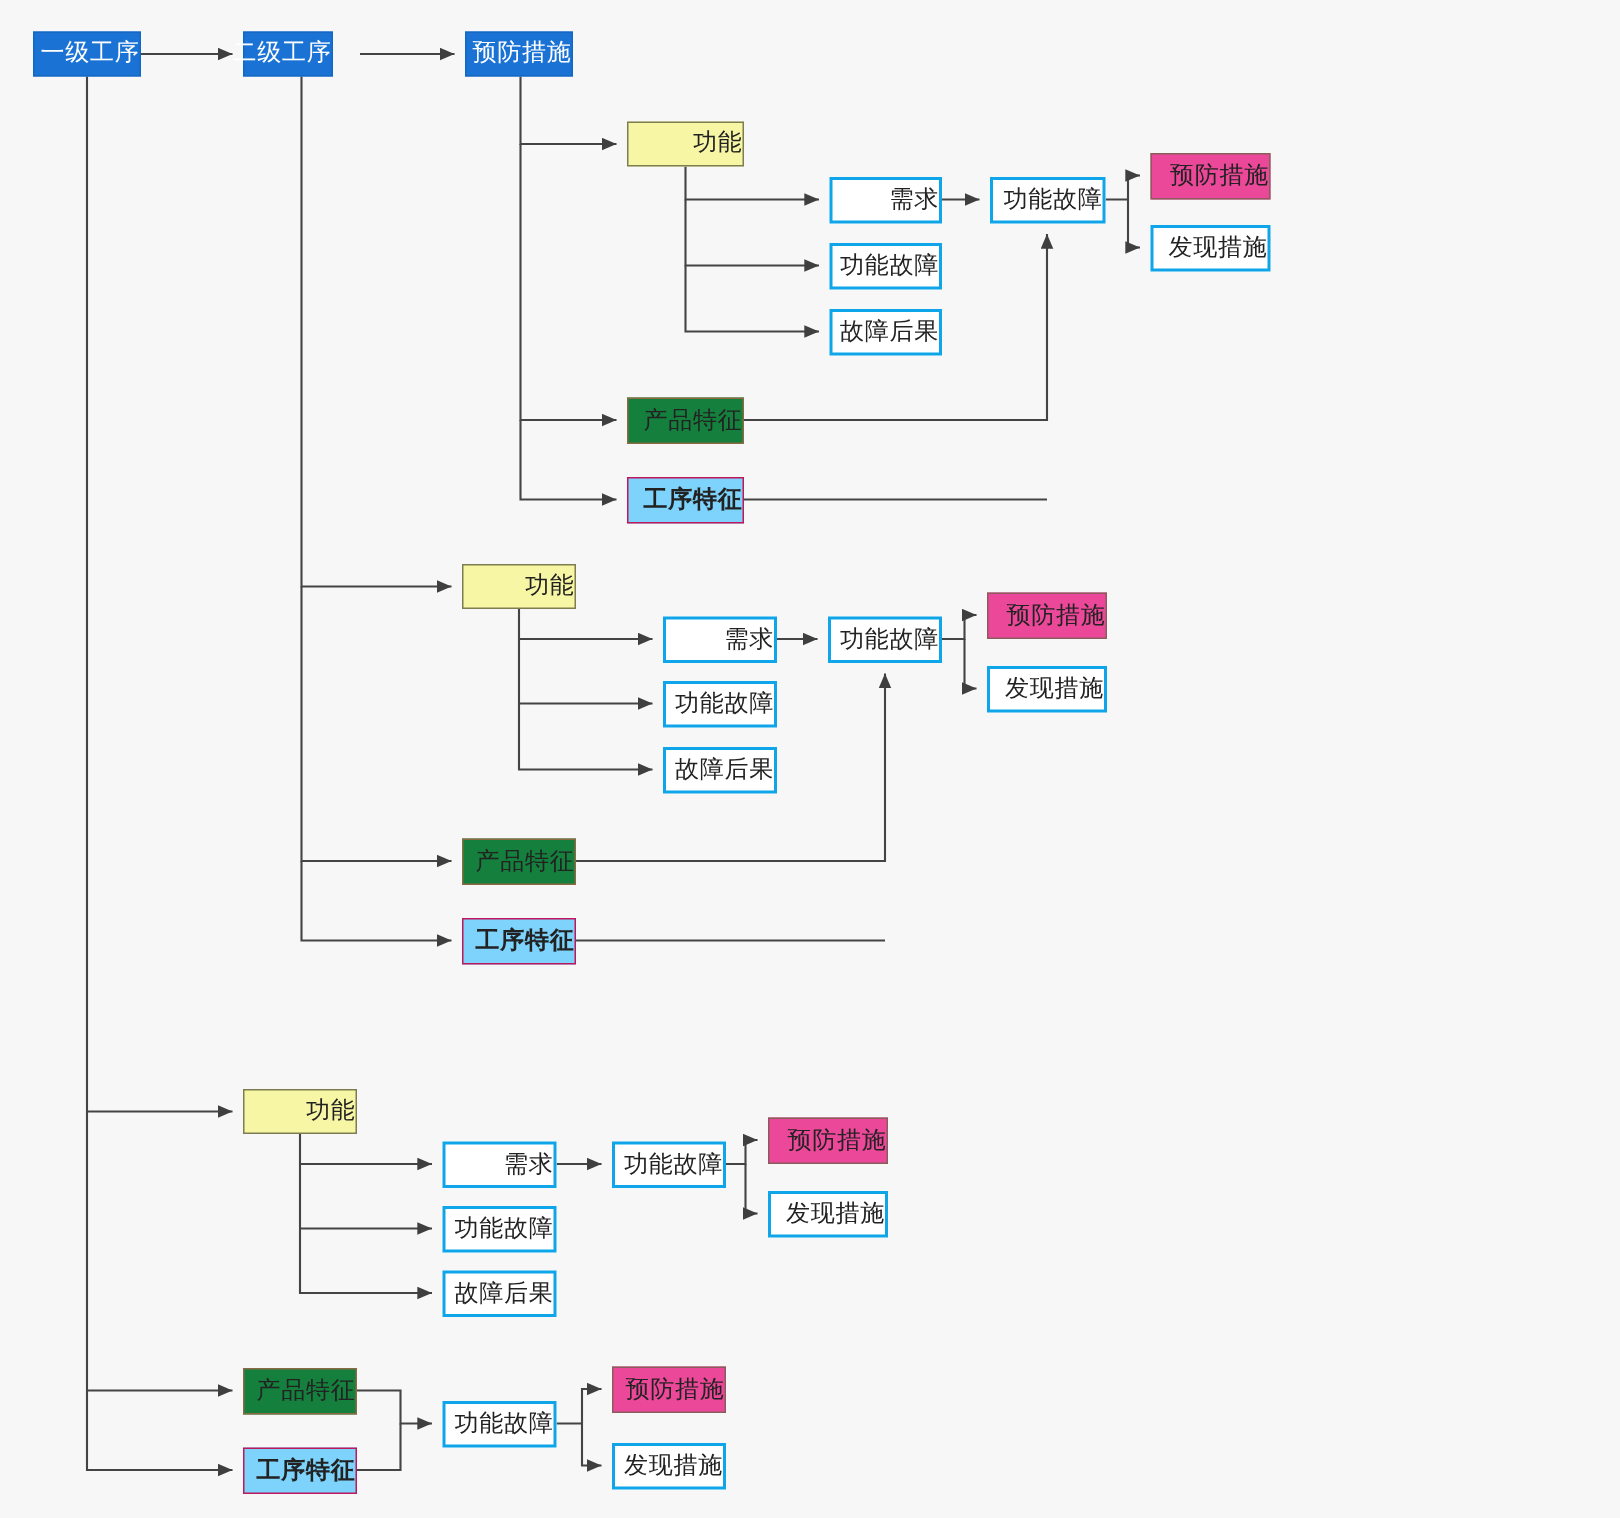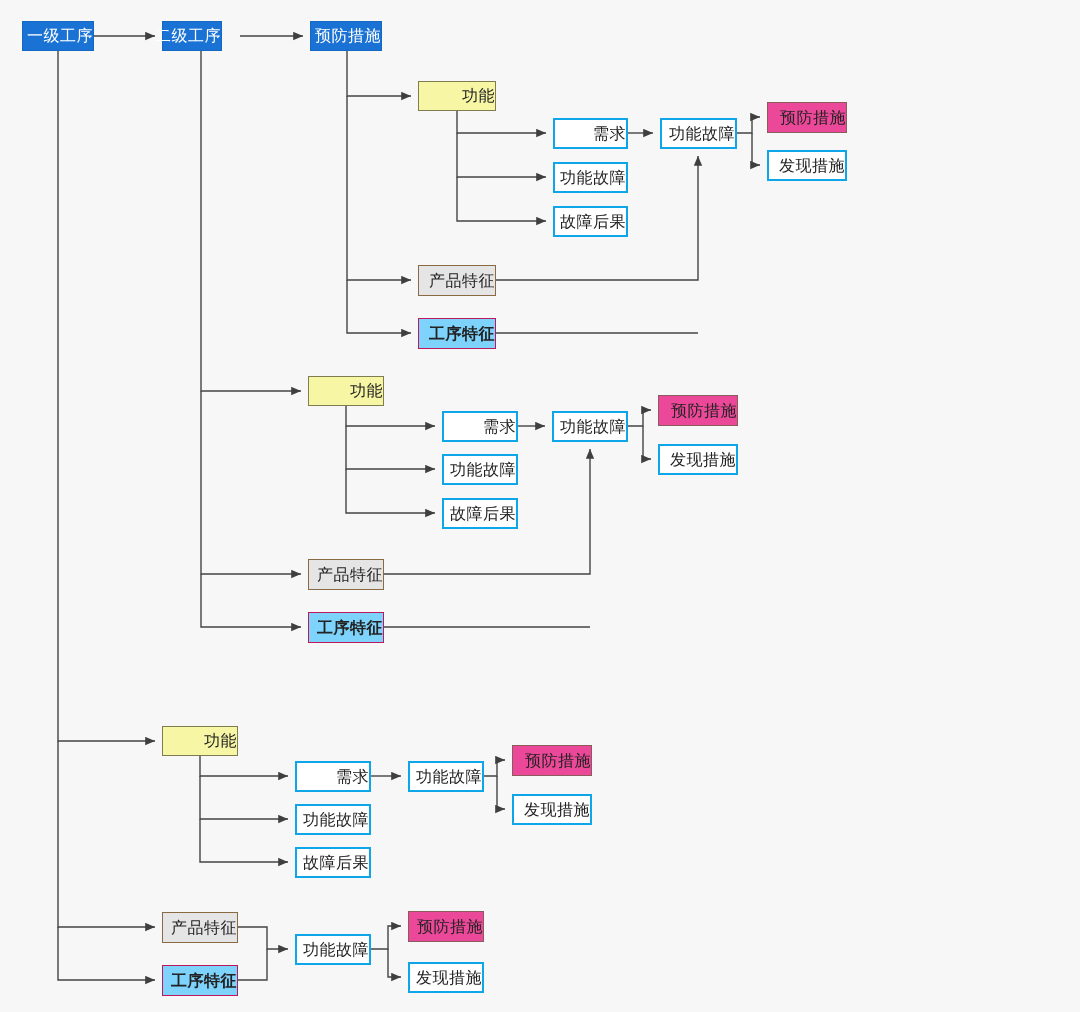--- a/index.html
+++ b/index.html
@@ -44,21 +44,21 @@
     background: #1a73d4;
     border: 1px solid #1567c4;
     color: #ffffff;
   }
   .node.func {
     background: #f6f6a5;
     border: 1px solid #7d7d50;
     padding-left: 12px;
   }
   .node.prodfeat {
-    background: #e5e5e5;
+    background: #15803d;
     border: 1px solid #8a6a42;
   }
   .node.procfeat {
     background: #7dd3fc;
     border: 1px solid #be185d;
     font-weight: bold;
   }
   .node.prevent {
     background: #ec4899;
     border: 1px solid #8a5c5c;

